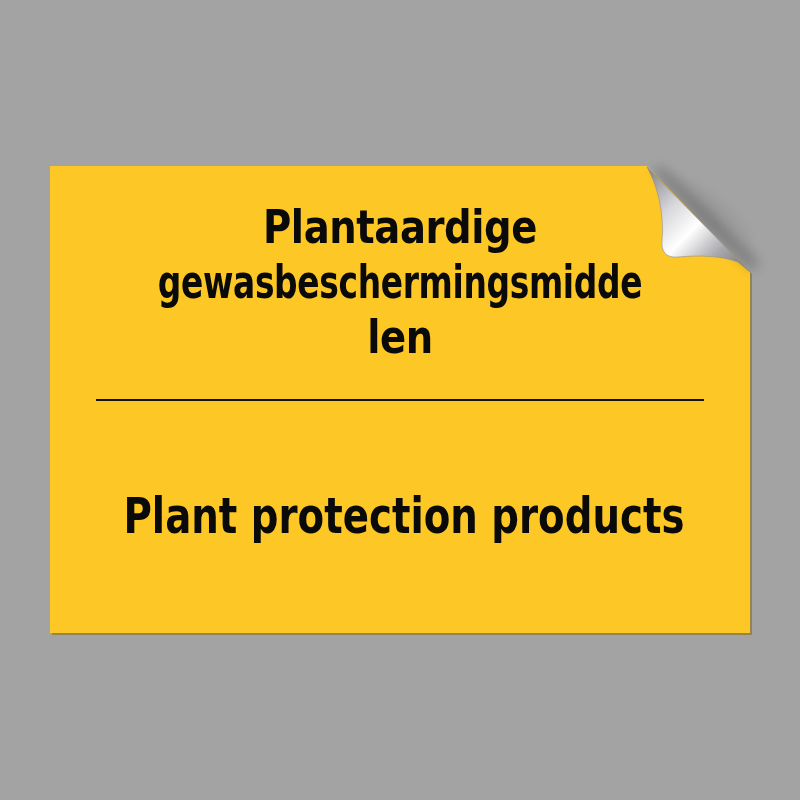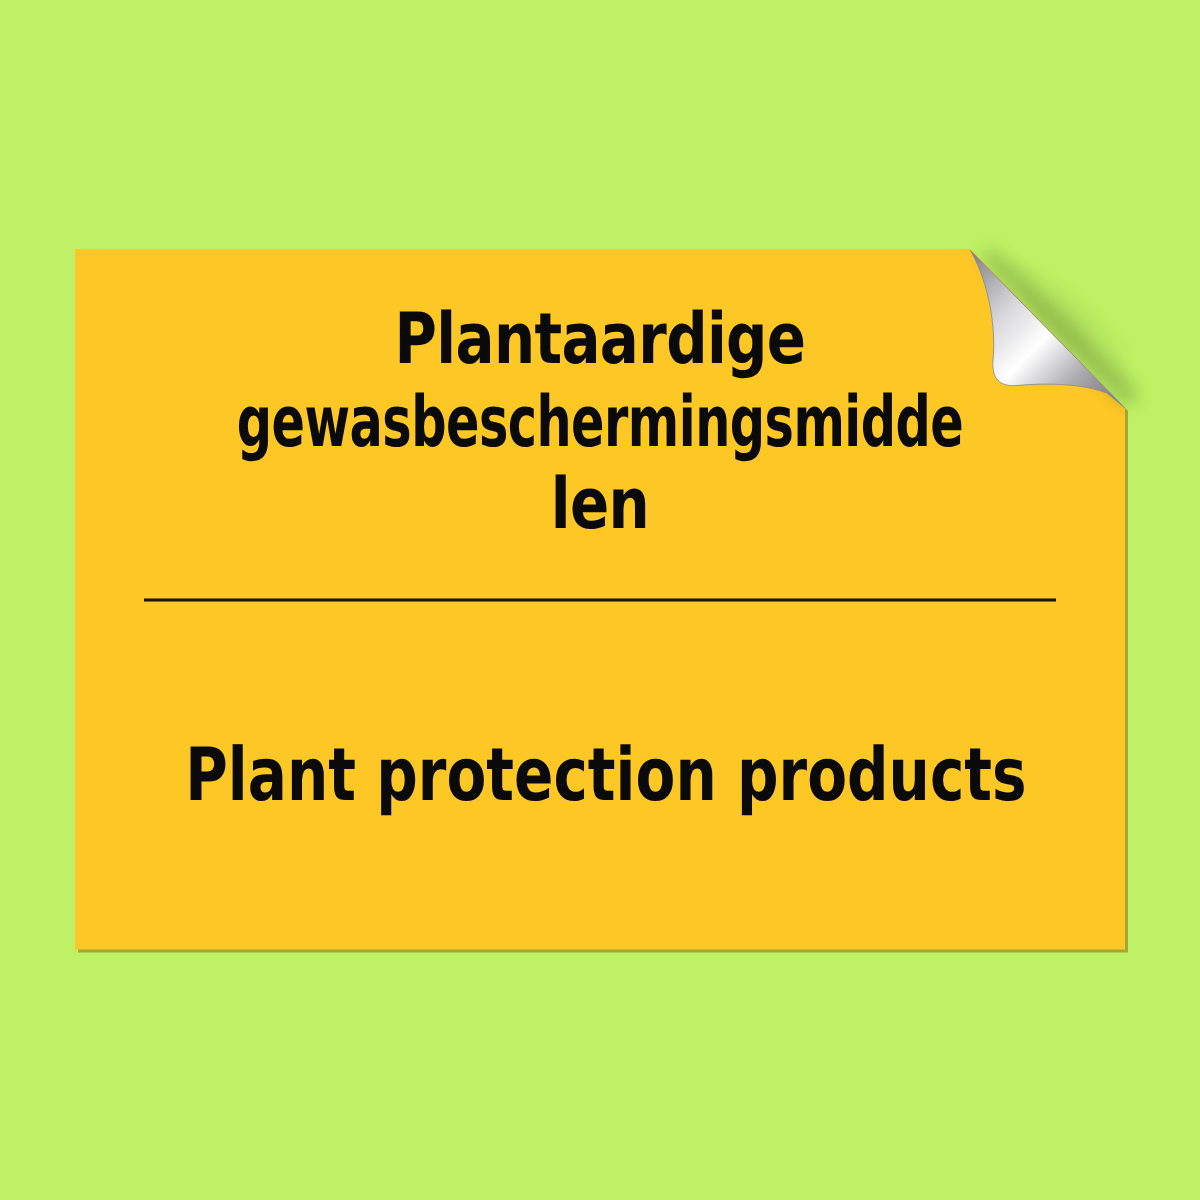--- a/index.html
+++ b/index.html
@@ -7,21 +7,21 @@
       padding: 0;
       width: 800px;
       height: 800px;
       background: #ffffff;
       overflow: hidden;
     }
     .stage {
       position: relative;
       width: 800px;
       height: 800px;
-      background: #bef264;
+      background: #a3a3a3;
     }
     .sign-svg {
       position: absolute;
       left: 0;
       top: 0;
       width: 800px;
       height: 800px;
     }
     .sign-text {
       position: absolute;

